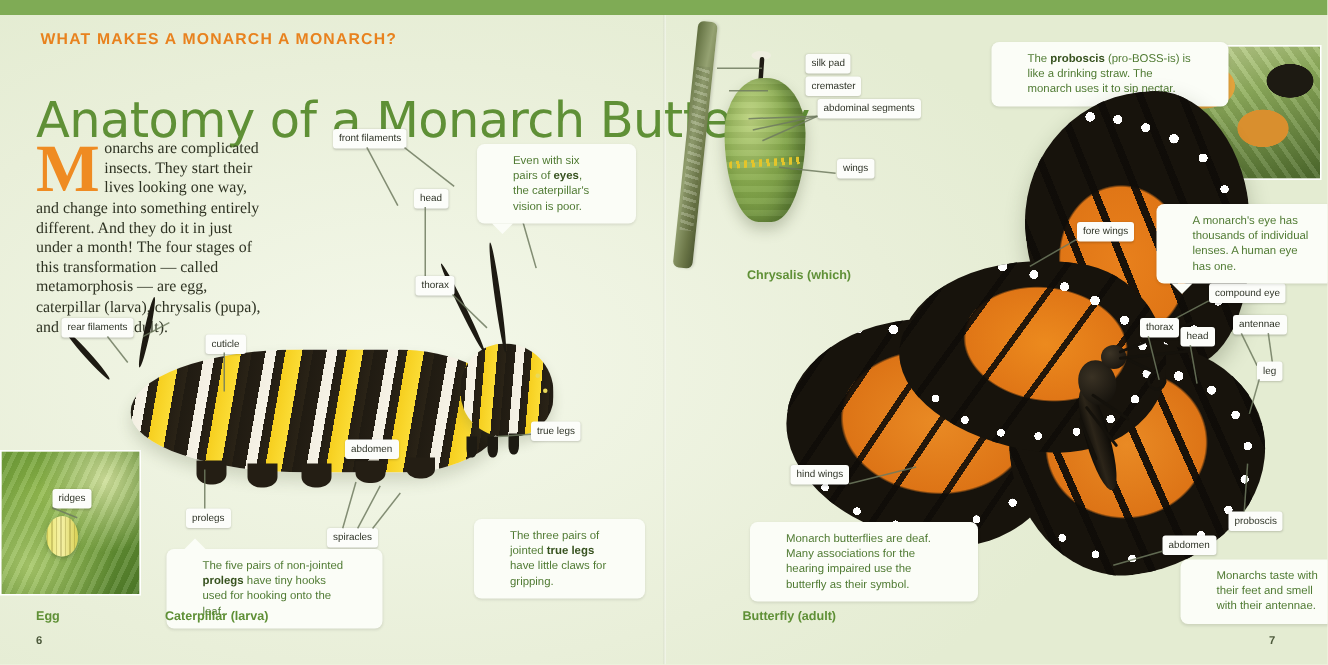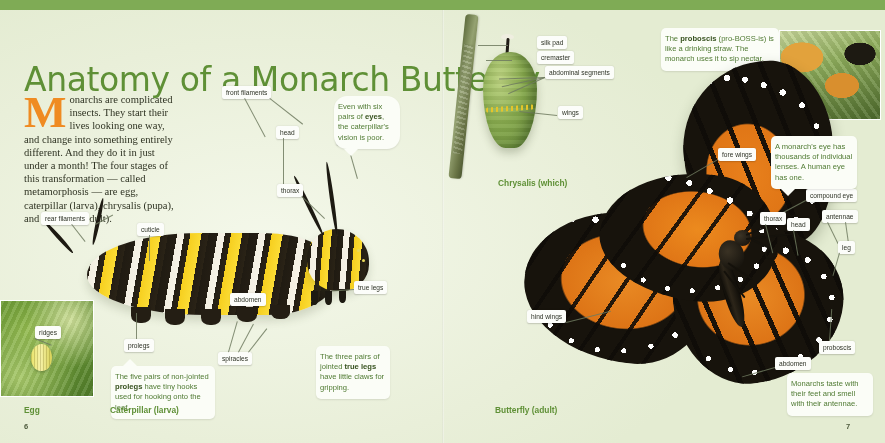--- a/index.html
+++ b/index.html
@@ -24,21 +24,21 @@
      font-family:"DejaVu Sans", sans-serif;}
 
   .body-copy{position:absolute;left:24px;top:93px;width:150px;
      font-family:"Liberation Serif", serif;font-size:10.6px;line-height:13.2px;color:#2f3323;}
   .dropcap{float:left;font-size:45px;line-height:37px;color:#ef8b22;
      font-family:"Liberation Serif", serif;font-weight:bold;margin:1px 3px 0 0;}
 
   
   .bubble{position:absolute;background:#fbfdf7;border-radius:5px;
      box-shadow:0 1px 2px rgba(0,0,0,0.10);
-     color:#4f7a32;font-size:7.6px;line-height:10.2px;padding:6px 4px;
+     color:#4f7a32;font-size:7.6px;line-height:10.2px;padding:6px 24px;
      font-family:"Liberation Sans", sans-serif;}
   .bubble b{color:#37521f;}
   .bubble:after{content:"";position:absolute;width:0;height:0;}
   .tail-bl:after{left:10px;bottom:-7px;border:7px solid transparent;border-top-color:#fbfdf7;border-bottom:0;}
   .tail-tl:after{left:12px;top:-7px;border:7px solid transparent;border-bottom-color:#fbfdf7;border-top:0;}
 
   
   .lbl{position:absolute;background:#fcfdfa;border-radius:2px;
      box-shadow:0 0.5px 1.5px rgba(0,0,0,0.18);
      color:#2e3326;font-size:6.6px;line-height:8px;padding:2.5px 4px;white-space:nowrap;
@@ -189,20 +189,21 @@
        repeating-linear-gradient(55deg, rgba(255,255,255,0.10) 0 3px, rgba(0,0,0,0.07) 3px 8px);}
 </style>
 </head>
 <body>
 
 <div class="page">
   <div class="wash"></div>
   <div class="topbar"></div>
   <div class="gutter"></div>
 
+  <div class="kicker">WHAT MAKES A MONARCH A MONARCH?</div>
   <h1 class="title">Anatomy of a Monarch Butterfly</h1>
 
   <div class="body-copy">
     <span class="dropcap">M</span><span>onarchs are complicated insects. They start their lives looking one way, and change into something entirely different. And they do it in just under a month! The four stages of this transformation — called metamorphosis — are egg, caterpillar (larva), chrysalis (pupa), and butterfly (adult).</span>
   </div>
 
   <div class="egg-photo">
     <div class="egg-leaf"></div>
     <div class="egg-oval"></div>
   </div>
@@ -264,21 +265,21 @@
 
   <div class="lbl" style="left:336px;top:132px;">eyes</div>
   <div class="leader" style="left:348px;top:144px;width:36px;transform:rotate(74deg);"></div>
 
   <div class="lbl" style="left:277px;top:184px;">thorax</div>
   <div class="leader" style="left:302px;top:196px;width:32px;transform:rotate(44deg);"></div>
 
   <div class="lbl" style="left:354px;top:281px;">true legs</div>
   <div class="leader" style="left:354px;top:290px;width:22px;transform:rotate(176deg);"></div>
 
-  <div class="bubble tail-bl" style="left:334px;top:96px;width:58px;border-radius:13px;">
+  <div class="bubble tail-bl" style="left:318px;top:96px;width:58px;">
     <span>Even with six pairs of </span><b>eyes</b><span>, the caterpillar's vision is poor.</span>
   </div>
 
 
   <div class="bubble tail-tl" style="left:111px;top:366px;width:96px;">
     <span>The five pairs of non-jointed </span><b>prolegs</b><span> have tiny hooks used for hooking onto the leaf.</span>
   </div>
 
 
   <div class="bubble" style="left:316px;top:333px;width:66px;margin-top:13px;">
@@ -369,20 +370,23 @@
   <div class="lbl" style="left:819px;top:341px;">proboscis</div>
   <div class="leader" style="left:829px;top:341px;width:32px;transform:rotate(-86deg);"></div>
 
   <div class="lbl" style="left:775px;top:357px;">abdomen</div>
   <div class="leader" style="left:775px;top:368px;width:34px;transform:rotate(164deg);"></div>
 
   <div class="bubble tail-bl" style="left:771px;top:136px;width:78px;">
     <span>A monarch's eye has thousands of individual lenses. A human eye has one.</span>
   </div>
 
+  <div class="bubble" style="left:500px;top:348px;width:104px;">
+    <span>Monarch butterflies are deaf. Many associations for the hearing impaired use the butterfly as their symbol.</span>
+  </div>
 
   <div class="bubble" style="left:787px;top:373px;width:78px;">
     <span>Monarchs taste with their feet and smell with their antennae.</span>
   </div>
 
   <div class="caption" style="left:24px;top:405px;">Egg</div>
   <div class="caption" style="left:110px;top:405px;">Caterpillar (larva)</div>
   <div class="caption" style="left:495px;top:405px;">Butterfly (adult)</div>
 
   <div class="folio" style="left:24px;">6</div>

